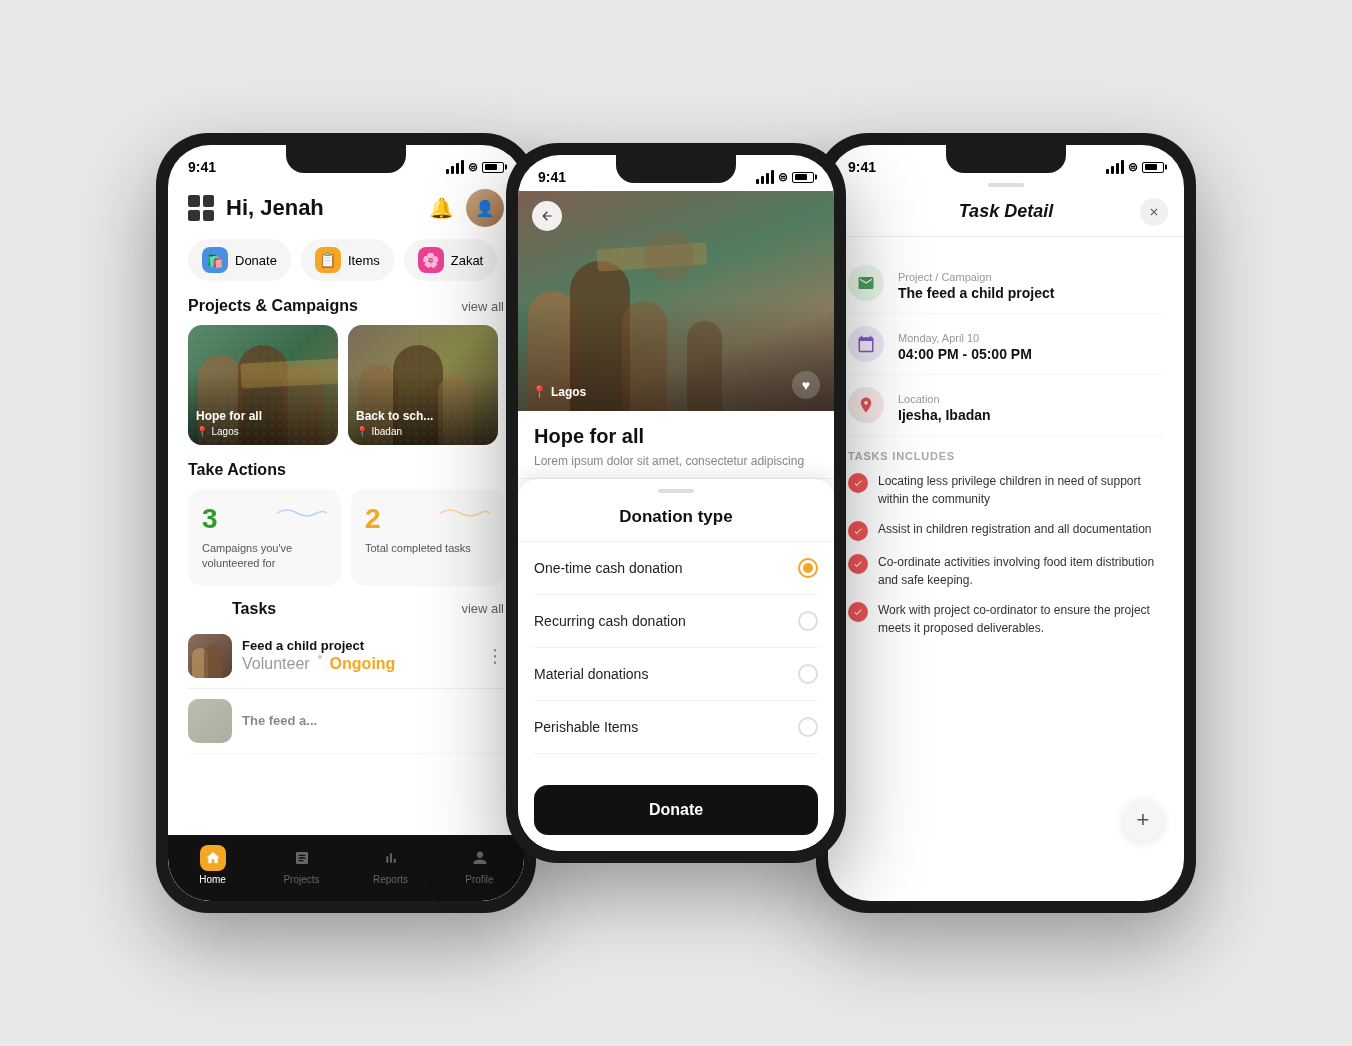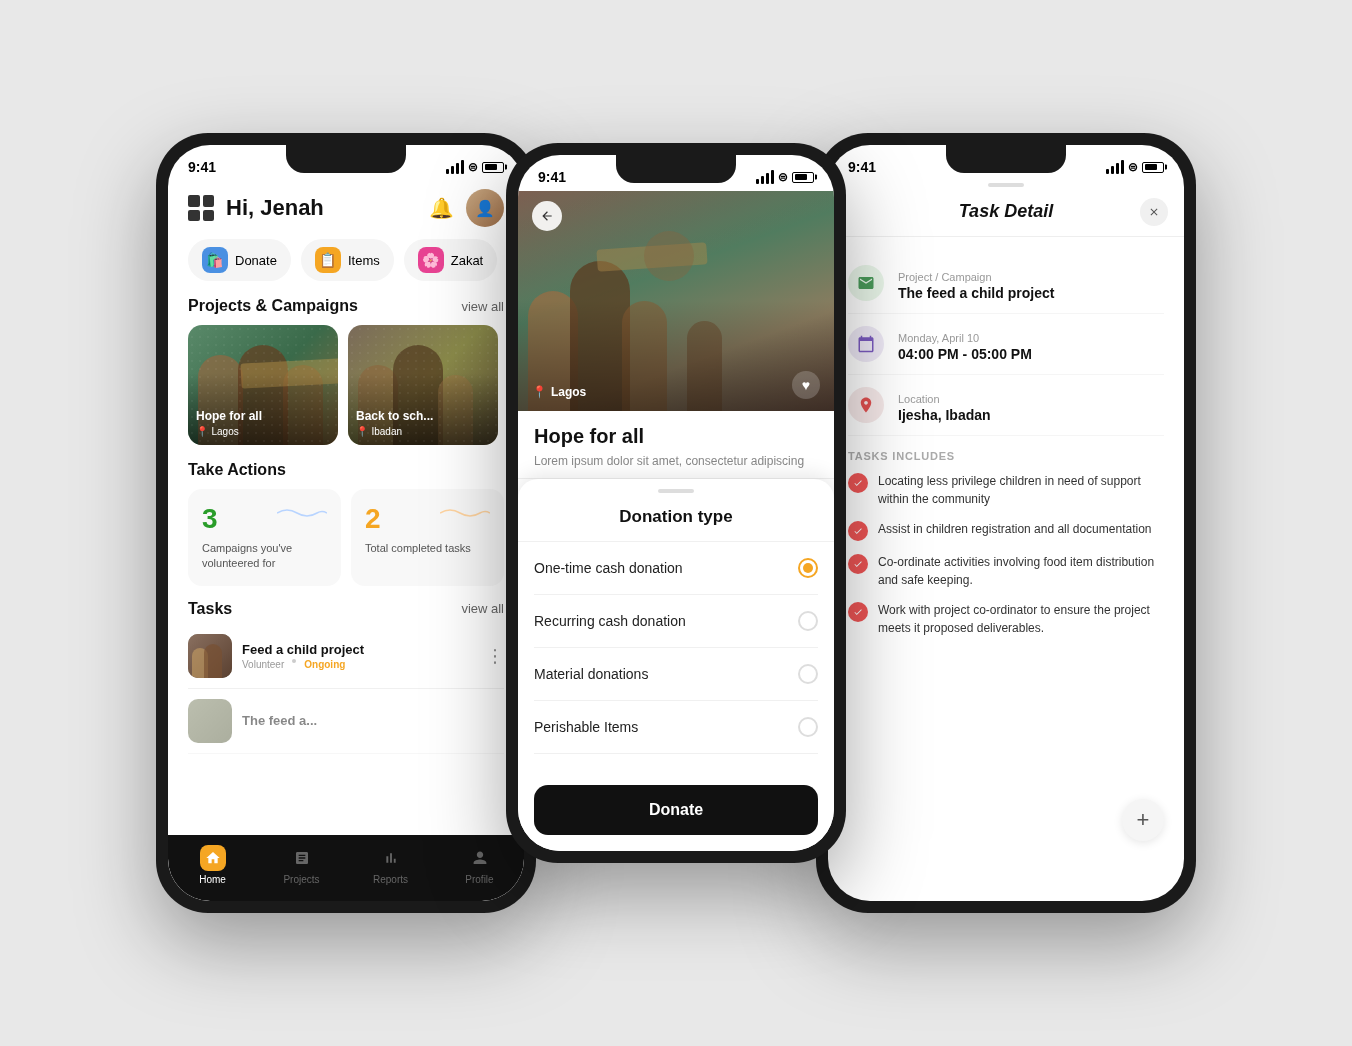--- a/index.html
+++ b/index.html
@@ -244,21 +244,21 @@
     .task-thumb {
       width: 44px; height: 44px;
       border-radius: 10px;
       background: linear-gradient(135deg, #8a7a6a, #6a5a4a);
       flex-shrink: 0;
       overflow: hidden;
       display: flex; align-items: center; justify-content: center;
     }
     .task-info { flex: 1; }
     .task-title { font-size: 13px; font-weight: 600; color: #111; }
-    .task-sub { font-size: 10px; color: #999; display: flex; gap: 8px; margin-top: 2px; }
+    .task-sub { font-size: 16px; color: #999; display: flex; gap: 8px; margin-top: 2px; }
     .task-status { color: #f5a623; font-weight: 600; }
     .task-dot { width: 4px; height: 4px; border-radius: 50%; background: #ccc; }
     .task-more { font-size: 18px; color: #888; }
 
     
     .bottom-nav {
       background: #111;
       display: flex;
       padding: 10px 0 16px;
       flex-shrink: 0;
@@ -617,21 +617,21 @@
             <svg class="action-wave" viewBox="0 0 50 20">
               <path class="wave-path orange" d="M0,10 Q10,4 20,10 Q30,16 40,10 Q45,7 50,10"></path>
             </svg>
             <div class="action-number orange">2</div>
             <div class="action-desc">Total completed tasks</div>
           </div>
         </div>
       </div>
 
       <div class="tasks-section">
-        <div class="section-header" style="padding:0 0 6px;">
+        <div class="section-header" style="padding:0 0 6px;margin-left:44px;">
           <span class="section-title">Tasks</span>
           <span class="view-all">view all</span>
         </div>
         <div class="task-item">
           <div class="task-thumb">
             <div style="width:100%;height:100%;background:linear-gradient(135deg,#8a7060,#5a4030);position:relative;">
               <div style="position:absolute;bottom:0;left:4px;width:16px;height:30px;background:rgba(200,160,100,0.6);border-radius:8px 8px 0 0;"></div>
               <div style="position:absolute;bottom:0;left:16px;width:18px;height:34px;background:rgba(120,80,50,0.7);border-radius:9px 9px 0 0;"></div>
             </div>
           </div>

